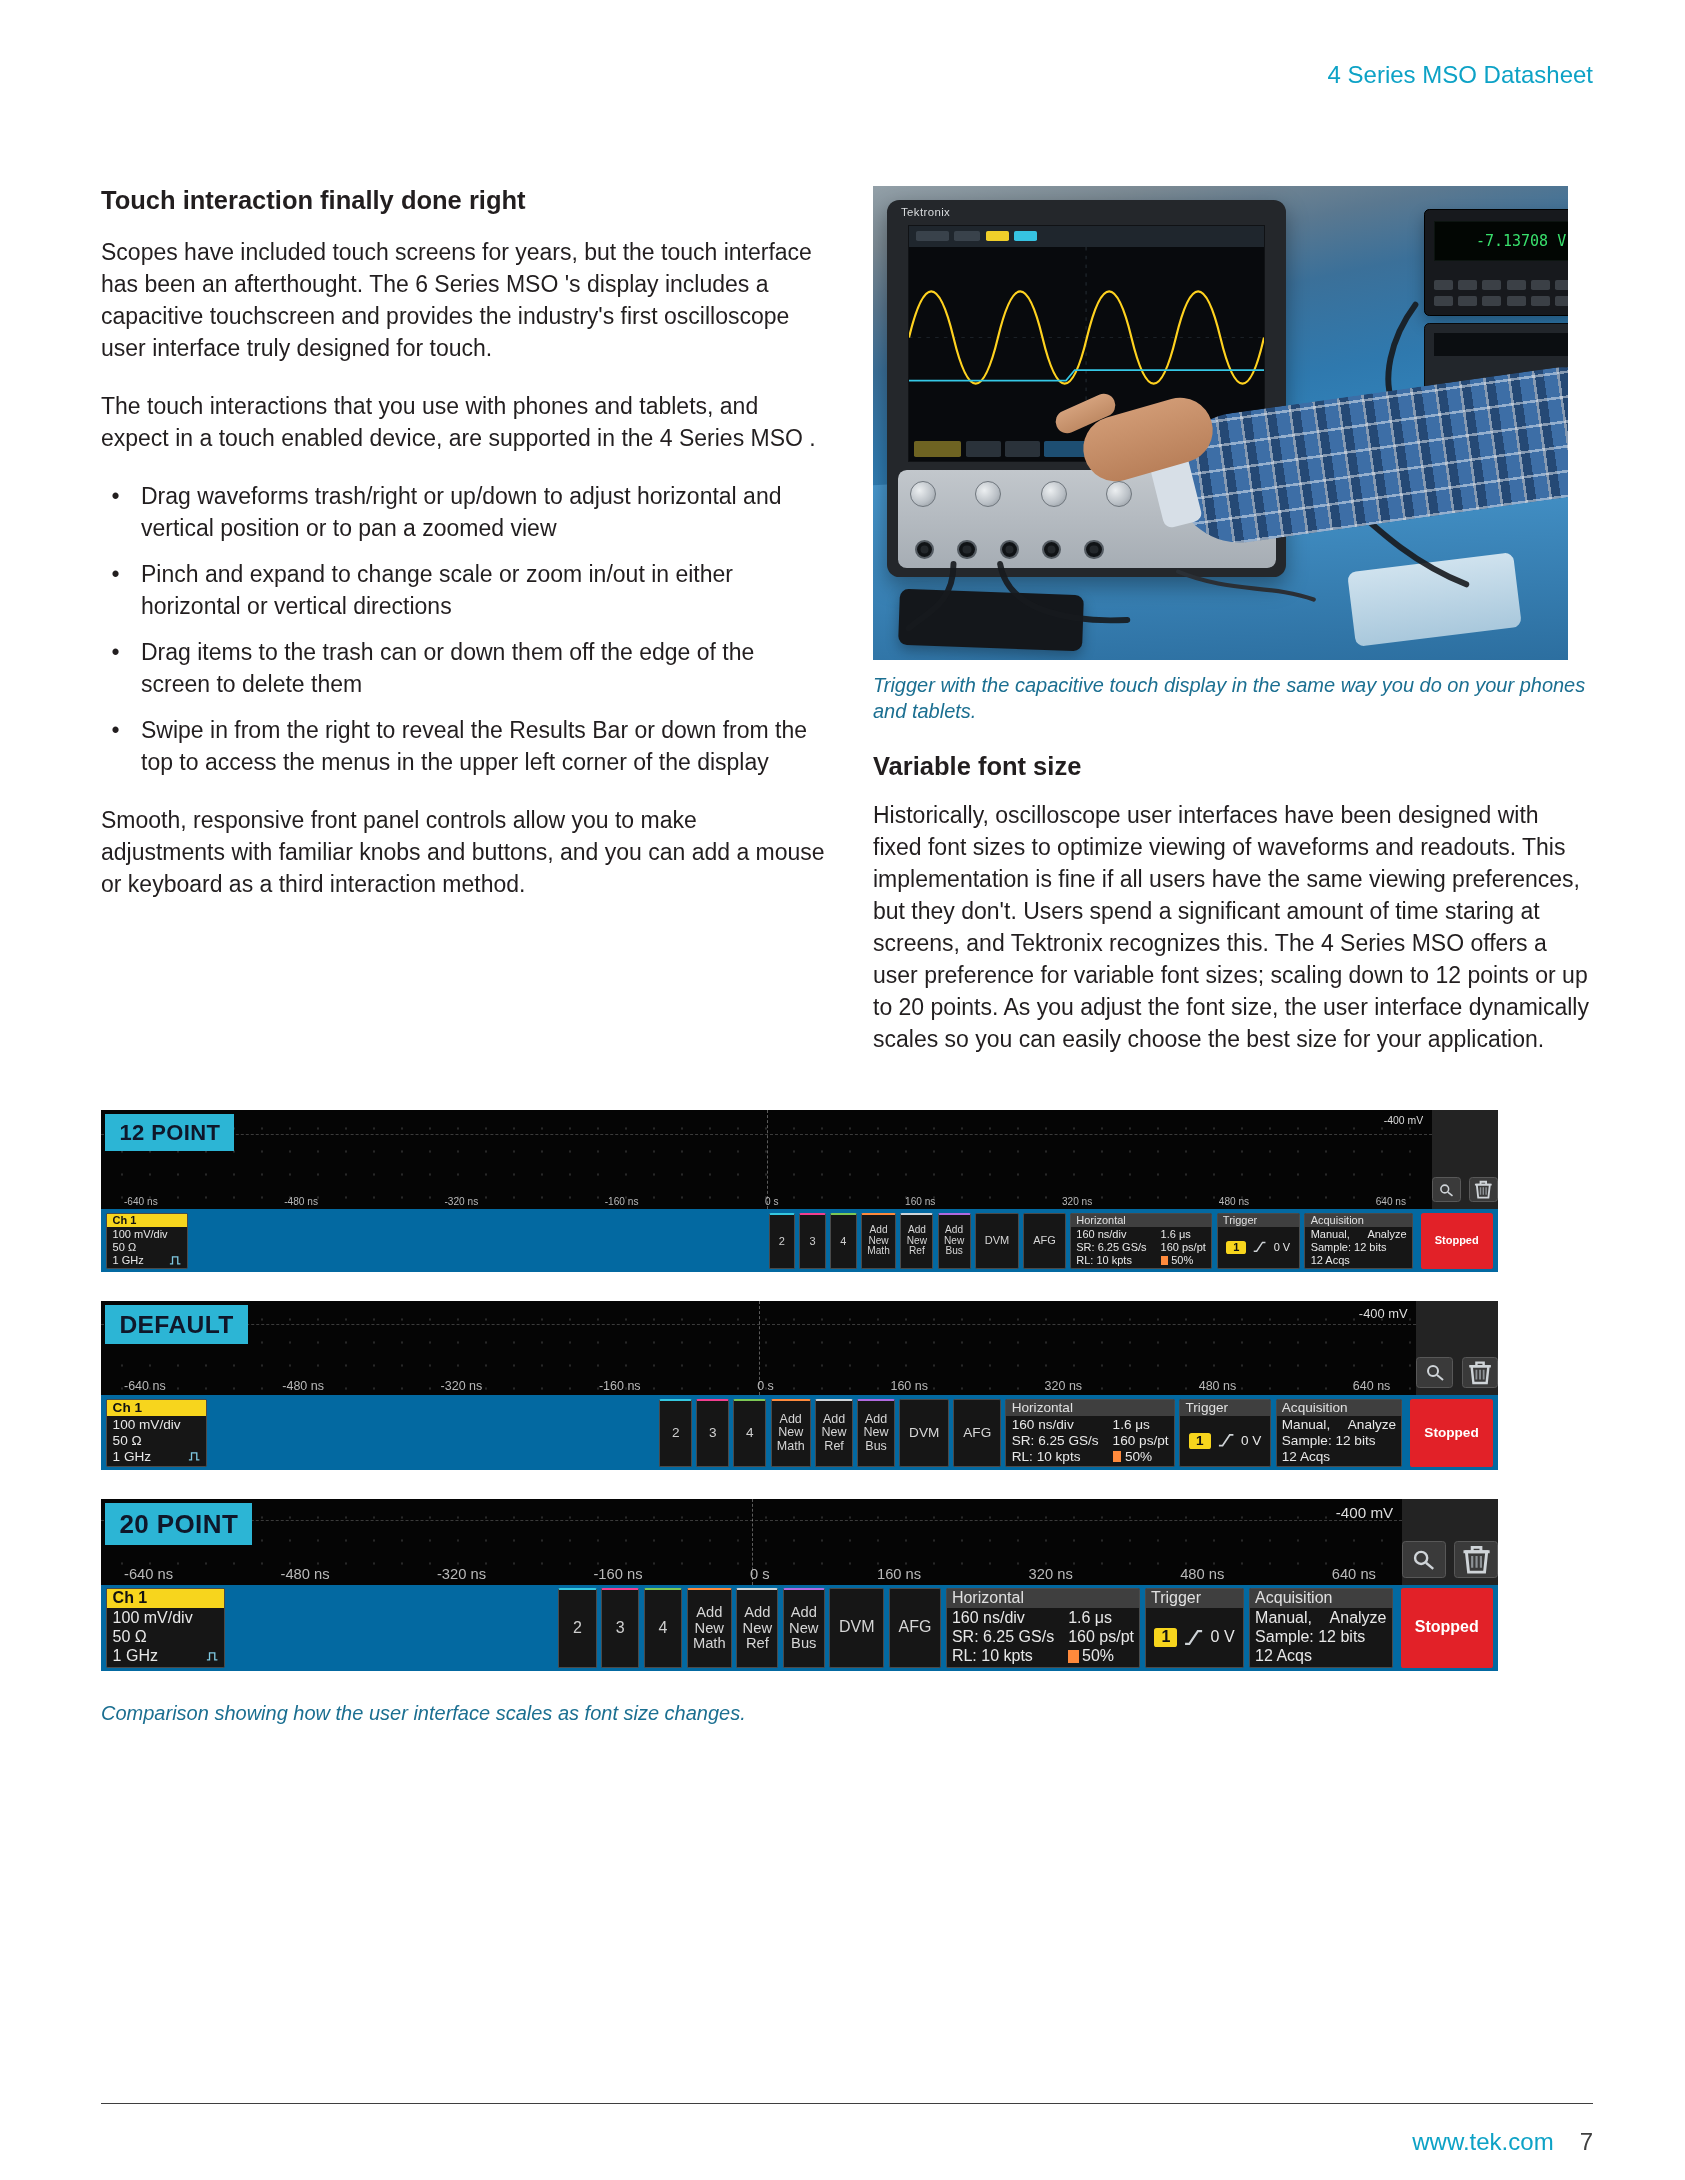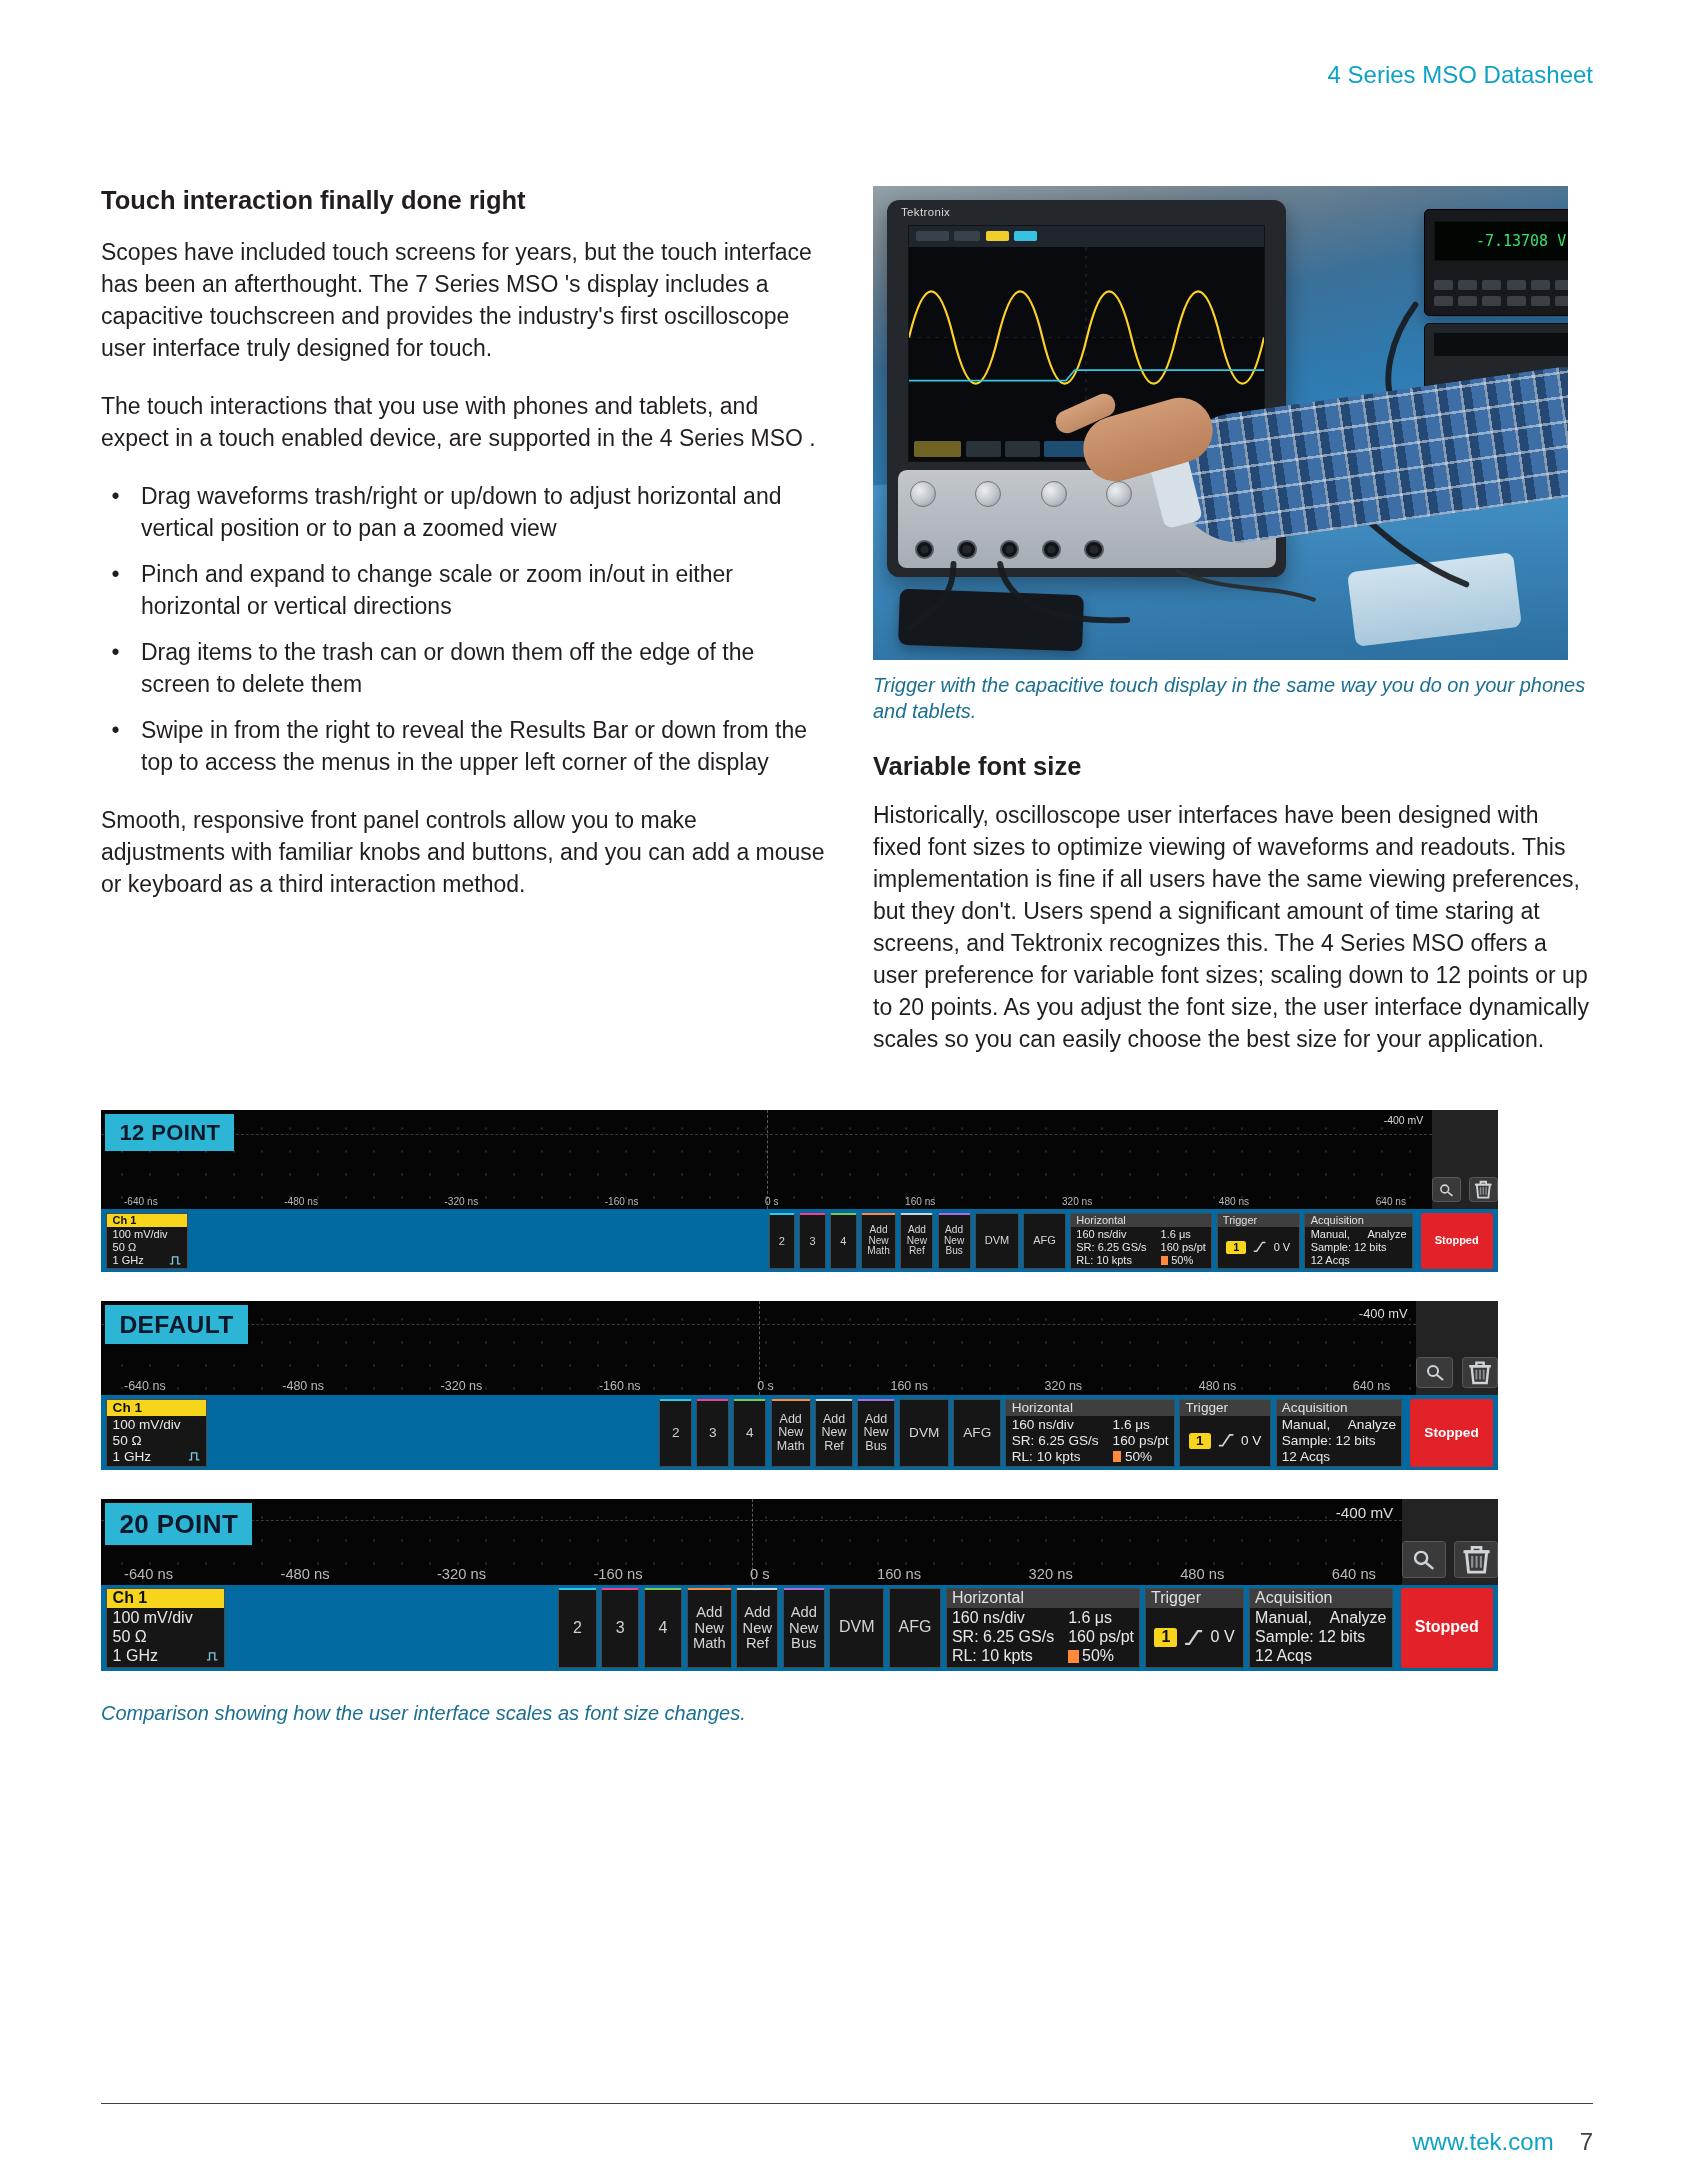--- a/index.html
+++ b/index.html
@@ -118,21 +118,21 @@
 <body>
 
 <div class="page">
 
   <div class="doc-header">
     <span>4 Series MSO Datasheet</span>
   </div>
 
   <div class="col-left">
     <h2 class="sec">Touch interaction finally done right</h2>
-    <p class="body">Scopes have included touch screens for years, but the touch interface has been an afterthought. The 7 Series MSO 's display includes a capacitive touchscreen and provides the industry's first oscilloscope user interface truly designed for touch.</p>
+    <p class="body">Scopes have included touch screens for years, but the touch interface has been an afterthought. The 6 Series MSO 's display includes a capacitive touchscreen and provides the industry's first oscilloscope user interface truly designed for touch.</p>
     <p class="body">The touch interactions that you use with phones and tablets, and expect in a touch enabled device, are supported in the 4 Series MSO .</p>
     <ul class="bullets">
       <li>Drag waveforms trash/right or up/down to adjust horizontal and vertical position or to pan a zoomed view</li>
       <li>Pinch and expand to change scale or zoom in/out in either horizontal or vertical directions</li>
       <li>Drag items to the trash can or down them off the edge of the screen to delete them</li>
       <li>Swipe in from the right to reveal the Results Bar or down from the top to access the menus in the upper left corner of the display</li>
     </ul>
     <p class="body">Smooth, responsive front panel controls allow you to make adjustments with familiar knobs and buttons, and you can add a mouse or keyboard as a third interaction method.</p>
   </div>
 

